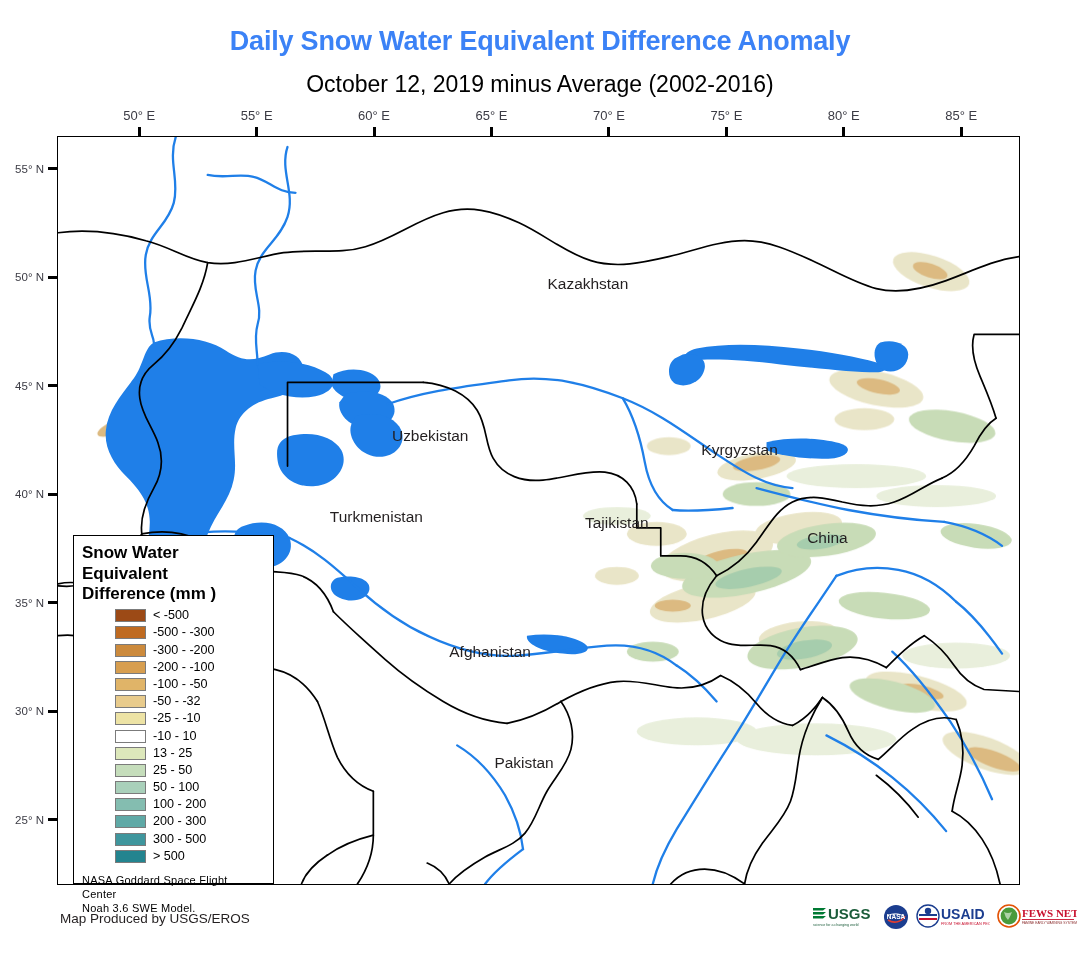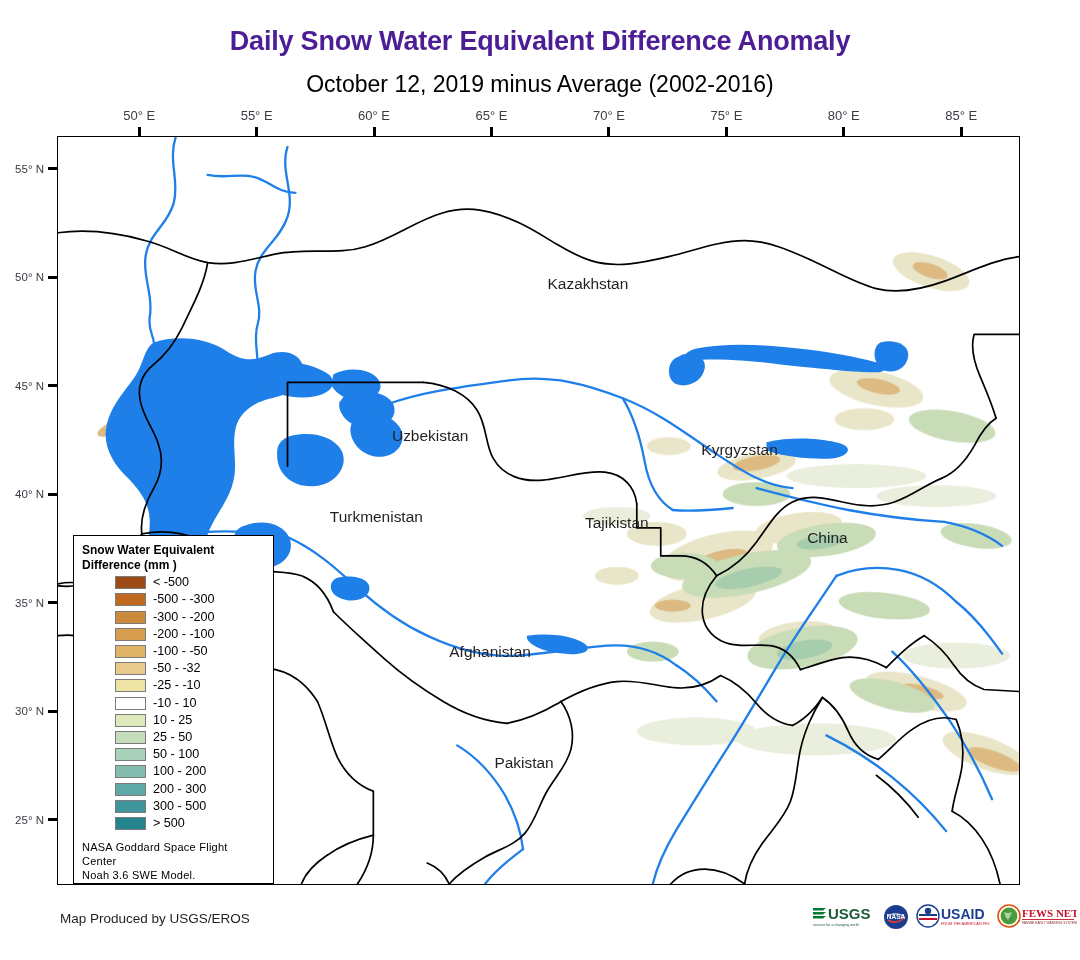--- a/index.html
+++ b/index.html
@@ -23,21 +23,21 @@
     left: 0;
     width: 1080px;
     text-align: center;
   }
   #map-title {
     margin: 0;
     padding-top: 26px;
     font-size: 27px;
     font-weight: bold;
     letter-spacing: -0.2px;
-    color: #4c1d95;
+    color: #3b82f6;
   }
   #map-subtitle {
     margin: 0;
     padding-top: 14px;
     font-size: 23px;
     font-weight: normal;
     color: #000000;
   }
 
   
@@ -99,21 +99,21 @@
     left: 73px;
     top: 535px;
     width: 201px;
     height: 349px;
     background: #ffffff;
     border: 1.8px solid #000000;
     box-sizing: border-box;
     padding: 7px 8px 5px 8px;
   }
   #legend-title {
-    font-size: 12px;
+    font-size: 17px;
     font-weight: bold;
     line-height: 1.22;
     color: #000000;
     margin: 0 0 4px 0;
   }
   .legend-row {
     display: flex;
     align-items: flex-start;
     height: 17.2px;
     padding-left: 33px;
@@ -479,21 +479,21 @@
       <div class="legend-row">
         <div class="legend-swatch" style="background: rgb(237, 227, 165);"></div>
         <div class="legend-label">-25 - -10</div>
       </div>
       <div class="legend-row">
         <div class="legend-swatch" style="background: rgb(255, 255, 255);"></div>
         <div class="legend-label">-10 - 10</div>
       </div>
       <div class="legend-row">
         <div class="legend-swatch" style="background: rgb(221, 232, 187);"></div>
-        <div class="legend-label">10 - 25</div>
+        <div class="legend-label">13 - 25</div>
       </div>
       <div class="legend-row">
         <div class="legend-swatch" style="background: rgb(197, 221, 187);"></div>
         <div class="legend-label">25 - 50</div>
       </div>
       <div class="legend-row">
         <div class="legend-swatch" style="background: rgb(169, 208, 186);"></div>
         <div class="legend-label">50 - 100</div>
       </div>
       <div class="legend-row">

